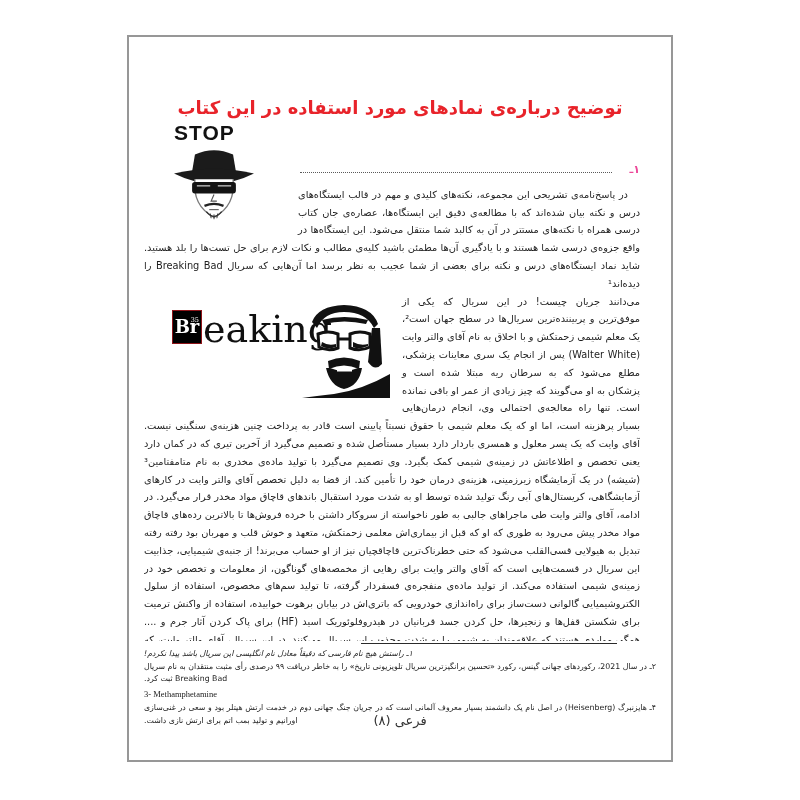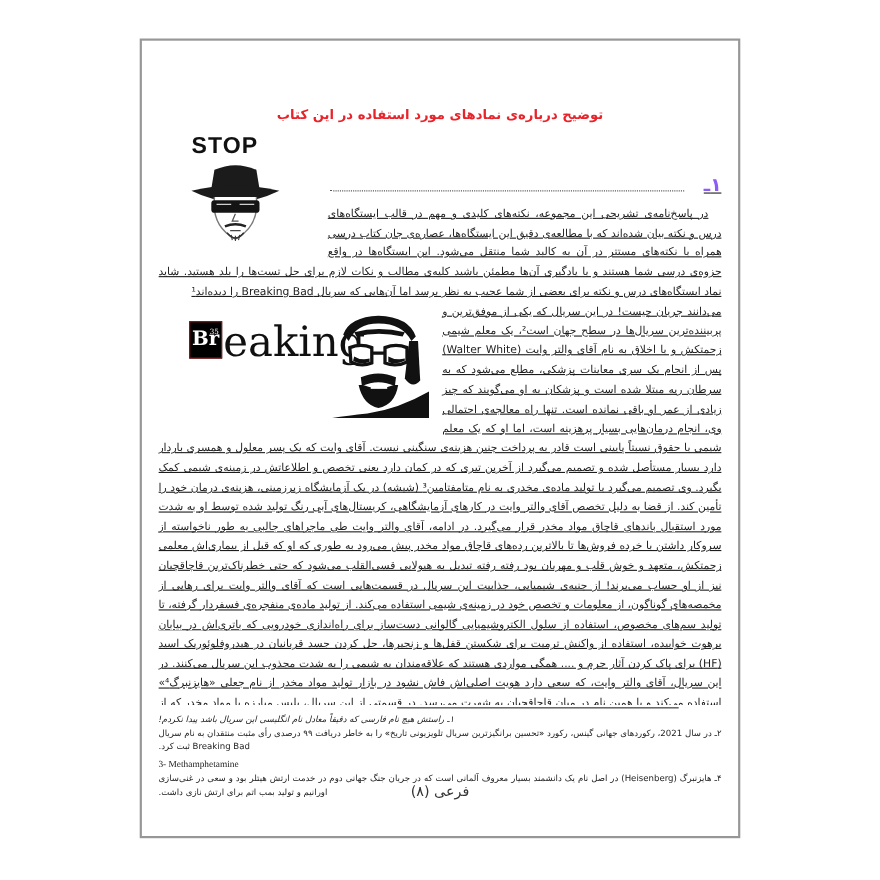--- a/index.html
+++ b/index.html
@@ -3,31 +3,31 @@
 <meta charset="utf-8">
 <style>
   html,body{margin:0;padding:0;background:#fff;width:800px;height:800px;overflow:hidden;}
   .canvas{position:relative;width:800px;height:800px;background:#fff;font-family:"DejaVu Sans",sans-serif;}
   .page{
     position:absolute;left:127px;top:35px;width:546px;height:727px;
     background:#fff;border:2px solid #979797;box-sizing:border-box;
   }
   .doc-title{
     position:absolute;top:60px;left:0;right:0;text-align:center;
-    color:#e8232a;font-weight:bold;font-size:12px;direction:rtl;
+    color:#e8232a;font-weight:bold;font-size:18px;direction:rtl;
   }
   .body-area{
-    position:absolute;top:84px;left:15px;right:15px;height:520px;overflow:hidden;
-    direction:rtl;text-align:justify;color:#1d1d1d;font-size:9.8px;line-height:17.8px;text-decoration:underline;
+    position:absolute;top:84px;left:15px;right:31px;height:520px;overflow:hidden;
+    direction:rtl;text-align:justify;color:#1d1d1d;font-size:9.8px;line-height:17.8px;
   }
   .stop-figure{float:left;width:122px;height:104px;margin:2px 12px 2px 20px;direction:ltr;text-align:left;}
   .stop-text{font-family:"Liberation Sans",sans-serif;font-weight:bold;font-size:21px;letter-spacing:1px;color:#111;margin-left:10px;line-height:20px;}
   .stop-figure svg{display:block;margin-left:2px;}
   .section-heading{display:flex;align-items:baseline;margin-top:40px;font-weight:bold;font-size:11.5px;color:#111;white-space:nowrap;}
-  .sec-num{color:#8b5cf6;font-size:17px;margin-left:13px;}
+  .sec-num{color:#ec4899;font-size:11px;margin-left:13px;}
   .leader{flex:1;border-bottom:1.2px dotted #5a5a5a;margin:0 5px 3px 2px;min-width:20px;}
   .p-intro{margin:7px 0 0 0;text-indent:12px;}
   .bb-logo{float:left;width:218px;height:100px;margin:5px 12px 3px 28px;direction:ltr;position:relative;}
   .bb-text{position:absolute;left:0;top:4px;width:128px;font-family:"DejaVu Serif","Liberation Serif",serif;color:#101010;}
   .bb-row{display:flex;align-items:flex-end;height:42px;}
   .bb-row2{margin-left:20px;margin-top:2px;}
   .el-box{
     position:relative;width:30px;height:34px;background:#000000;border:1px solid #8e1419;
     color:#fff;display:flex;align-items:center;justify-content:center;
     font-size:18px;font-weight:bold;box-sizing:border-box;flex:0 0 auto;

